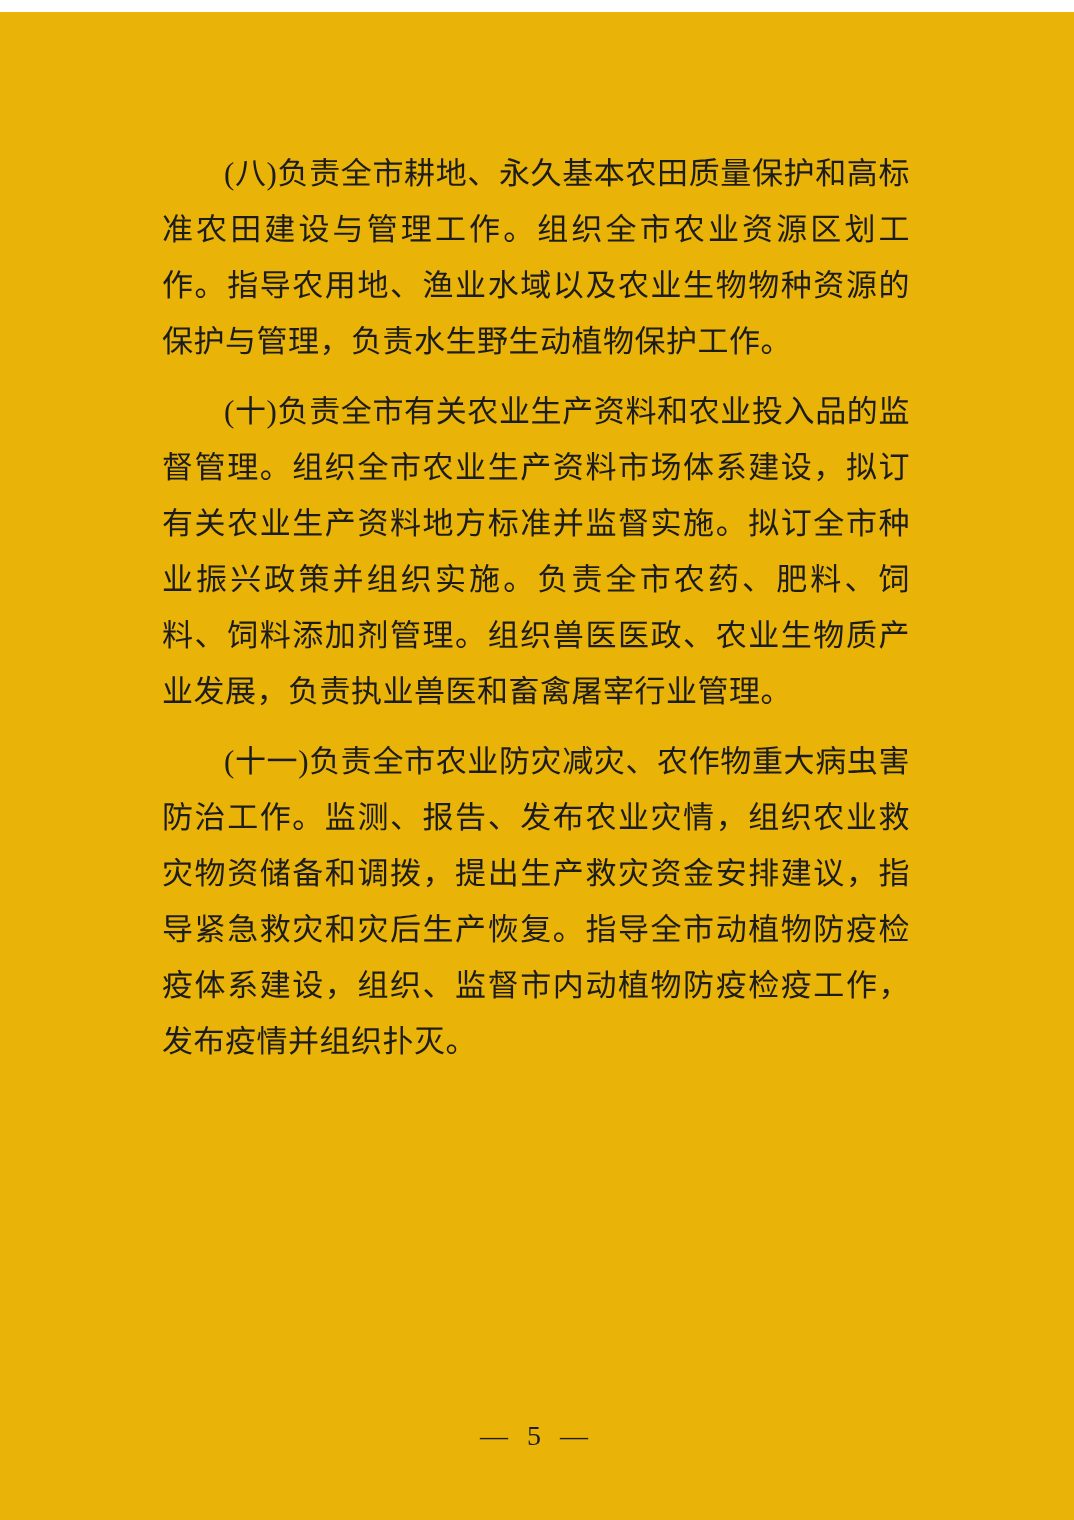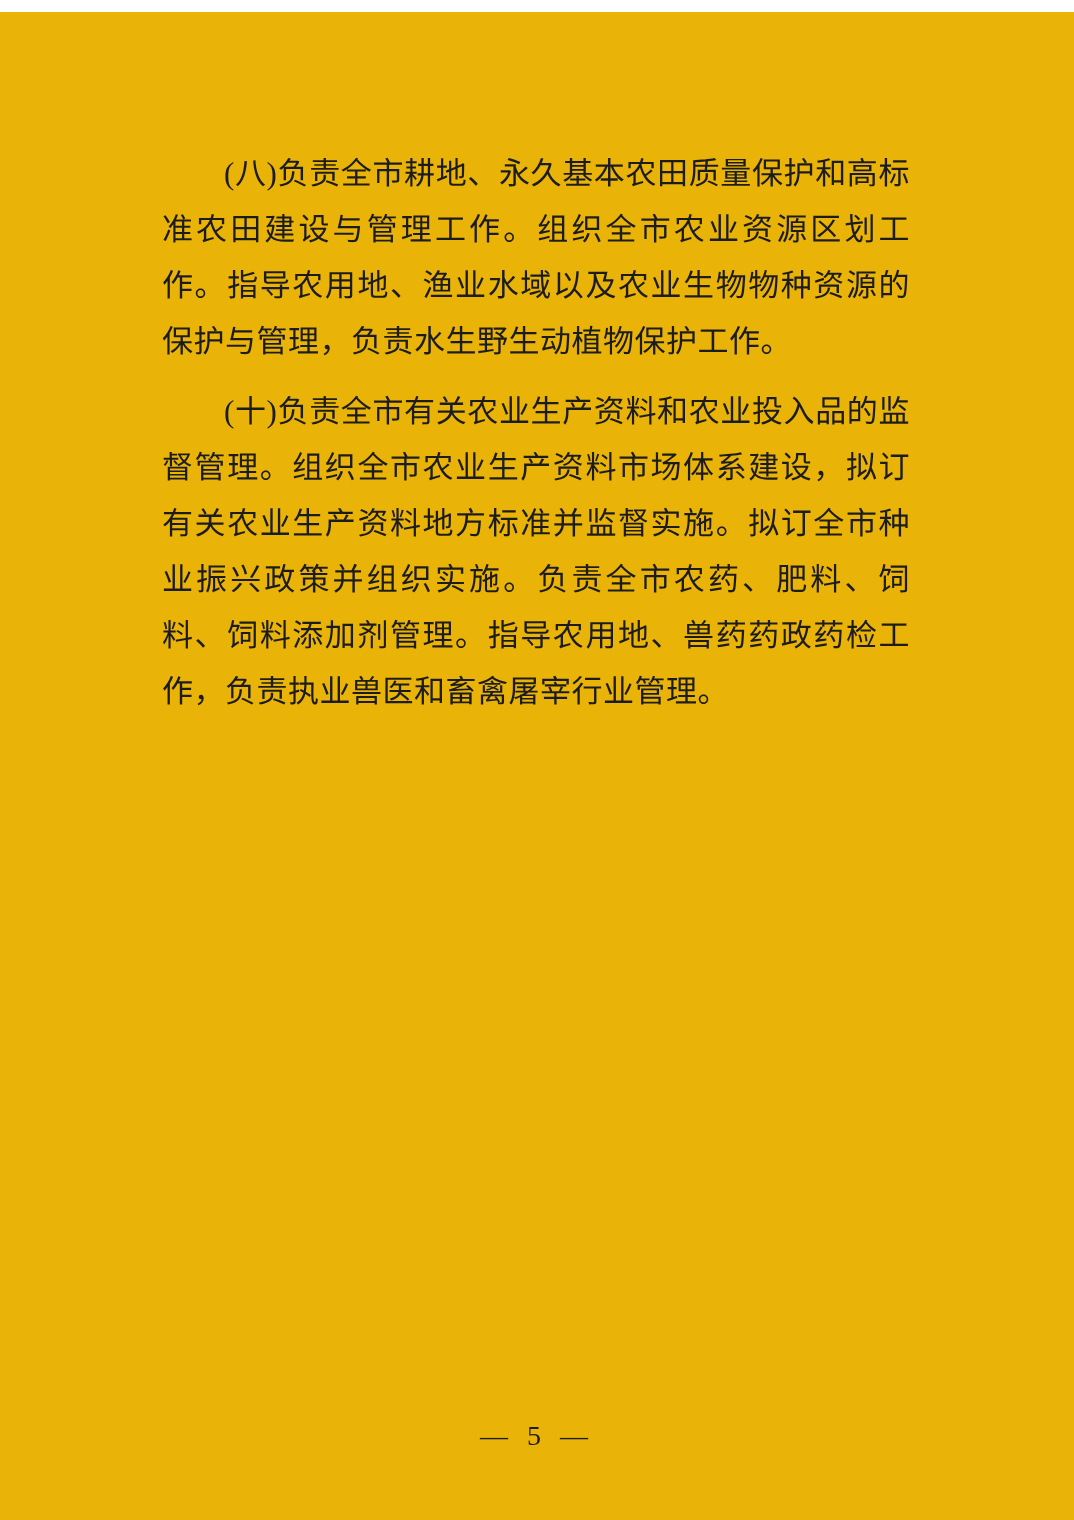--- a/index.html
+++ b/index.html
@@ -45,18 +45,19 @@
     letter-spacing: 6px;
     color: #1c1c1c;
   }
 </style>
 </head>
 <body>
 
 <div class="page">
   <div class="content">
     <p class="para">(八)负责全市耕地、永久基本农田质量保护和高标准农田建设与管理工作。组织全市农业资源区划工作。指导农用地、渔业水域以及农业生物物种资源的保护与管理，负责水生野生动植物保护工作。</p>
-    <p class="para">(十)负责全市有关农业生产资料和农业投入品的监督管理。组织全市农业生产资料市场体系建设，拟订有关农业生产资料地方标准并监督实施。拟订全市种业振兴政策并组织实施。负责全市农药、肥料、饲料、饲料添加剂管理。指导农用地、兽药药政药检工作，负责执业兽医和畜禽屠宰行业管理。</p>
+    <p class="para">(十)负责全市有关农业生产资料和农业投入品的监督管理。组织全市农业生产资料市场体系建设，拟订有关农业生产资料地方标准并监督实施。拟订全市种业振兴政策并组织实施。负责全市农药、肥料、饲料、饲料添加剂管理。组织兽医医政、农业生物质产业发展，负责执业兽医和畜禽屠宰行业管理。</p>
+    <p class="para">(十一)负责全市农业防灾减灾、农作物重大病虫害防治工作。监测、报告、发布农业灾情，组织农业救灾物资储备和调拨，提出生产救灾资金安排建议，指导紧急救灾和灾后生产恢复。指导全市动植物防疫检疫体系建设，组织、监督市内动植物防疫检疫工作，发布疫情并组织扑灭。</p>
   </div>
   <div class="footer">
     <span class="page-number">— 5 —</span>
   </div>
 </div>
 
 </body></html>

